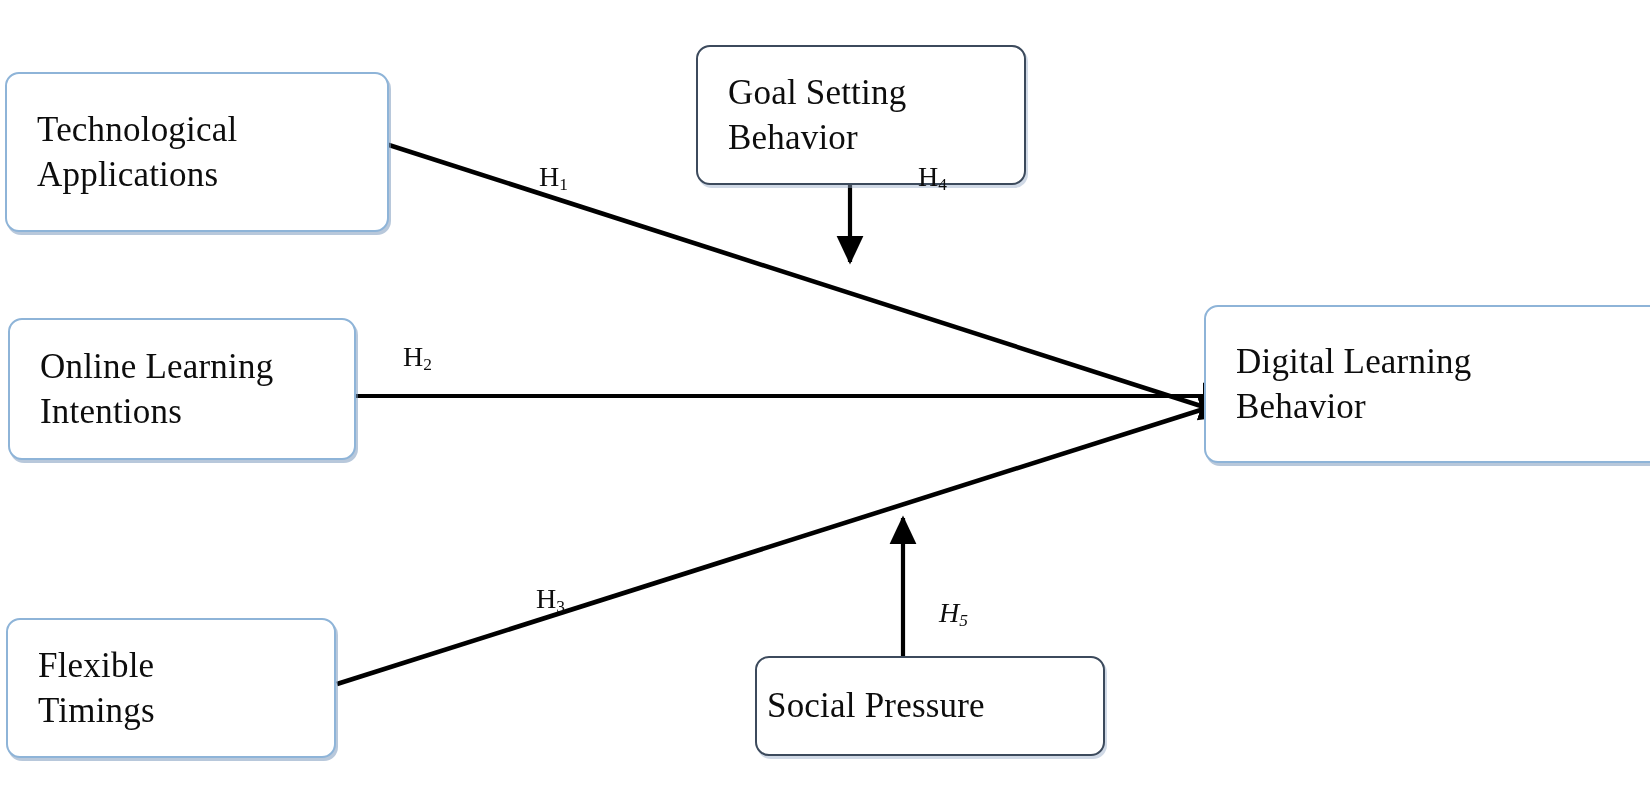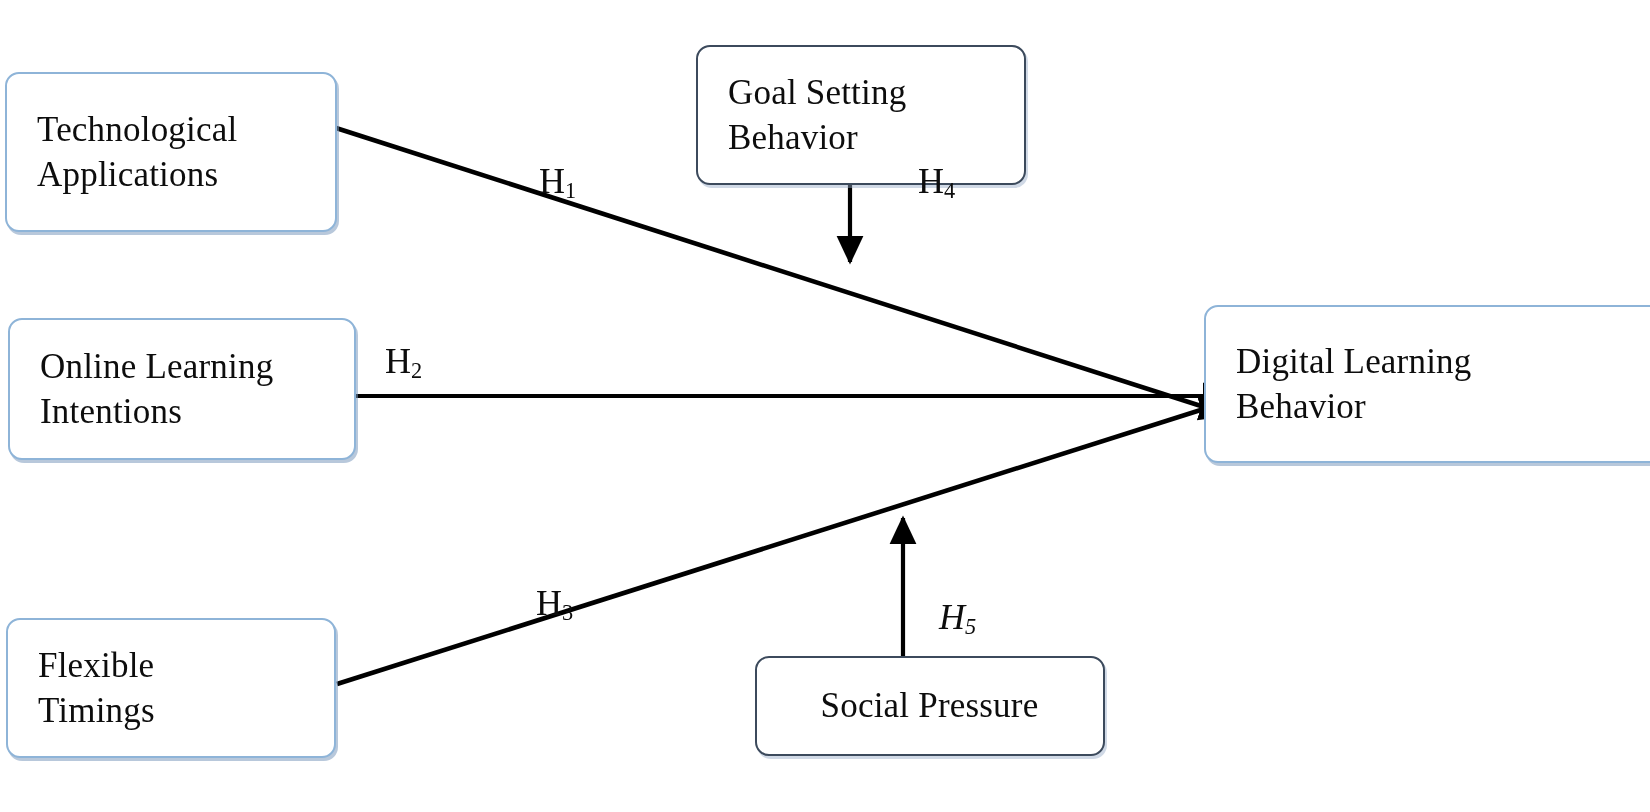--- a/index.html
+++ b/index.html
@@ -44,26 +44,26 @@
   .node-label {
     display: block;
     width: 100%;
     color: #0d0d0d;
     font-size: 35px;
     line-height: 1.30;
     letter-spacing: 0.2px;
     white-space: pre-line;
   }
   .label-left  { text-align: left;   padding-left: 30px;  padding-right: 12px; }
-  .label-center{ text-align: center; padding-left: 10px;  padding-right: 11px; }
+  .label-center{ text-align: left; padding-left: 10px;  padding-right: 11px; }
 
   .hlabel {
     position: absolute;
     color: #0d0d0d;
-    font-size: 36px;
+    font-size: 28px;
     line-height: 1;
     white-space: nowrap;
   }
   .hlabel sub {
     font-size: 0.62em;
     vertical-align: -0.22em;
     letter-spacing: 0;
   }
 </style>
 </head>
@@ -82,21 +82,21 @@
 
     <line x1="356" y1="396" x2="1229" y2="396" stroke="#000000" stroke-width="4.2" marker-end="url(#arrowFilled)"></line>
 
     <line x1="337" y1="684" x2="1229" y2="401" stroke="#000000" stroke-width="4.6" marker-end="url(#arrowFilled)"></line>
 
     <line x1="850" y1="156" x2="850" y2="262" stroke="#000000" stroke-width="4.2" marker-end="url(#arrowFilled)"></line>
 
     <line x1="903" y1="690" x2="903" y2="518" stroke="#000000" stroke-width="4.2" marker-end="url(#arrowFilled)"></line>
   </svg>
 
-  <div class="node node-blue" style="left:5px; top:72px; width:332px; height:160px;">
+  <div class="node node-blue" style="left:5px; top:72px; width:384px; height:160px;">
     <span class="node-label label-left">Technological
 Applications</span>
   </div>
 
   <div class="node node-blue" style="left:6px; top:618px; width:330px; height:140px;">
     <span class="node-label label-left">Flexible
 Timings</span>
   </div>
 
   <div class="node node-blue" style="left:8px; top:318px; width:348px; height:142px;">
@@ -115,21 +115,21 @@
 
   <div class="node node-blue" style="left:1204px; top:305px; width:509px; height:158px;">
     <span class="node-label label-left">Digital Learning
 Behavior</span>
   </div>
 
   <div class="hlabel" style="left:539px; top:163px;">
     <span>H</span><sub>1</sub>
   </div>
 
-  <div class="hlabel" style="left:385px; top:343px;font-family:Liberation Serif, serif;">
+  <div class="hlabel" style="left:403px; top:343px;font-family:Liberation Serif, serif;">
     <span>H</span><sub>2</sub>
   </div>
 
   <div class="hlabel" style="left:536px; top:585px;text-align:right;">
     <span>H</span><sub>3</sub>
   </div>
 
   <div class="hlabel" style="left:871px; top:163px;margin-left:47px;">
     <span>H</span><sub>4</sub>
   </div>

